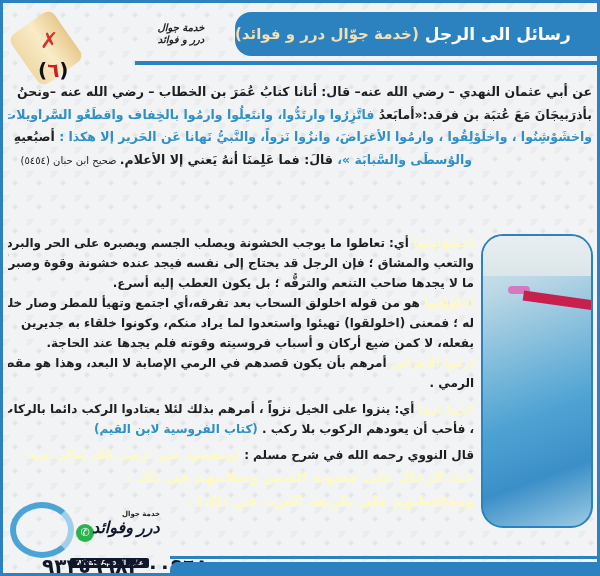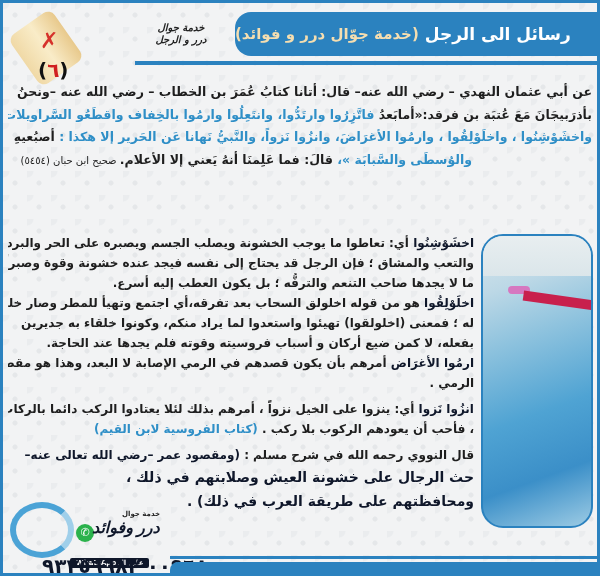--- a/index.html
+++ b/index.html
@@ -42,21 +42,21 @@
   }
   .logo-number .n { color:#d02020; }
   .brand-small {
     position:absolute; left:138px; top:18px; width:70px; text-align:center;
     font-size:10px; font-weight:bold; color:#222; line-height:12px; direction:rtl; font-style:italic;
   }
   .content { position:absolute; left:8px; top:81px; width:584px; direction:rtl; text-align:justify; }
   .line { font-size:12.5px; line-height:22.5px; font-weight:bold; white-space:nowrap; overflow:hidden; }
   .black { color:#1e1e1e; }
   .blue { color:#2f8fc7; }
-  .red { color:#0f172a; }
+  .red { color:#fef9c3; }
   .source { font-size:10px; font-weight:normal; color:#222; }
   .photo {
     position:absolute; left:481px; top:234px; width:112px; height:294px;
     border-radius:22px; border:2px solid #2b82bf; overflow:hidden;
     background:linear-gradient(160deg,#d9e7ec 0%,#bcd8e6 18%,#8fc3de 35%,#4fa3d3 60%,#3b8fc8 80%,#9ccbe4 100%);
   }
   .photo .belt { position:absolute; left:40px; top:60px; width:80px; height:10px; background:#c8204d; transform:rotate(8deg); }
   .photo .band { position:absolute; left:25px; top:50px; width:22px; height:8px; background:#d678c0; border-radius:4px; }
   .photo .skin { position:absolute; left:0; top:0; width:112px; height:40px; background:linear-gradient(180deg,#e8eef0,#dbe6ea); }
   .body-text { position:absolute; left:8px; top:233px; width:466px; direction:rtl; text-align:right; }
@@ -94,21 +94,21 @@
 <div class="frame"></div>
 
 <div class="logo-area">
   <div class="scroll"></div>
   <div class="ribbon">✗</div>
   <div class="logo-number">
     <span>(</span><span class="n">٦</span><span>)</span>
   </div>
   <div class="brand-small">
     <div>خدمة جوال</div>
-    <div>درر و الرجل</div>
+    <div>درر و فوائد</div>
   </div>
 </div>
 
 <div class="header-band">
   <span class="t1">رسائل الى الرجل</span>
   <span class="t2">(خدمة جوّال درر و فوائد)</span>
 </div>
 <div class="header-line"></div>
 
 <div class="content">

